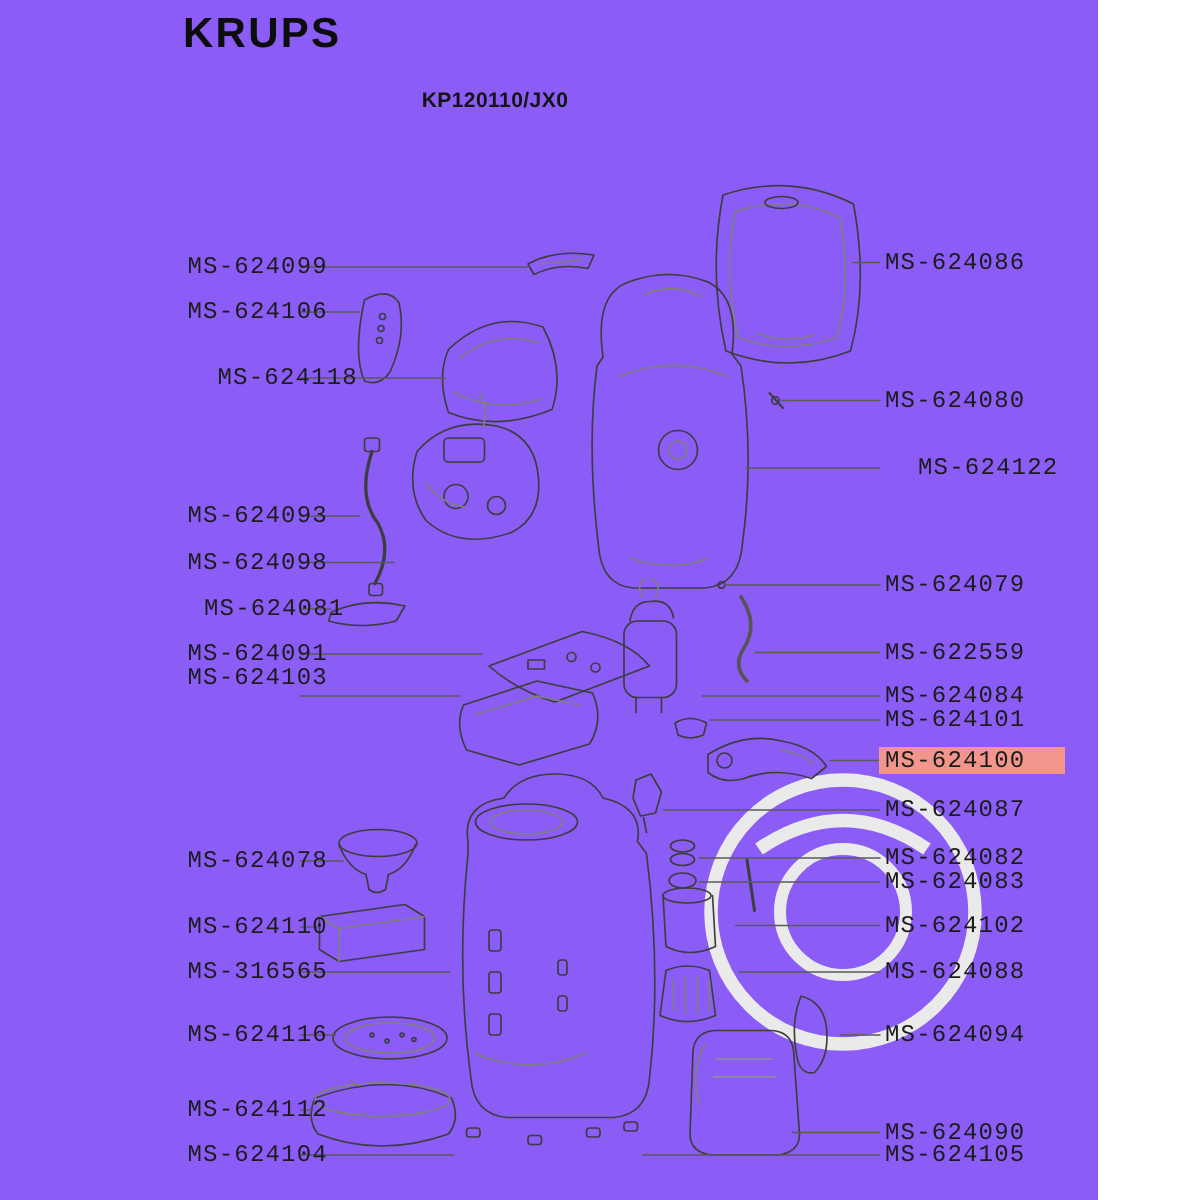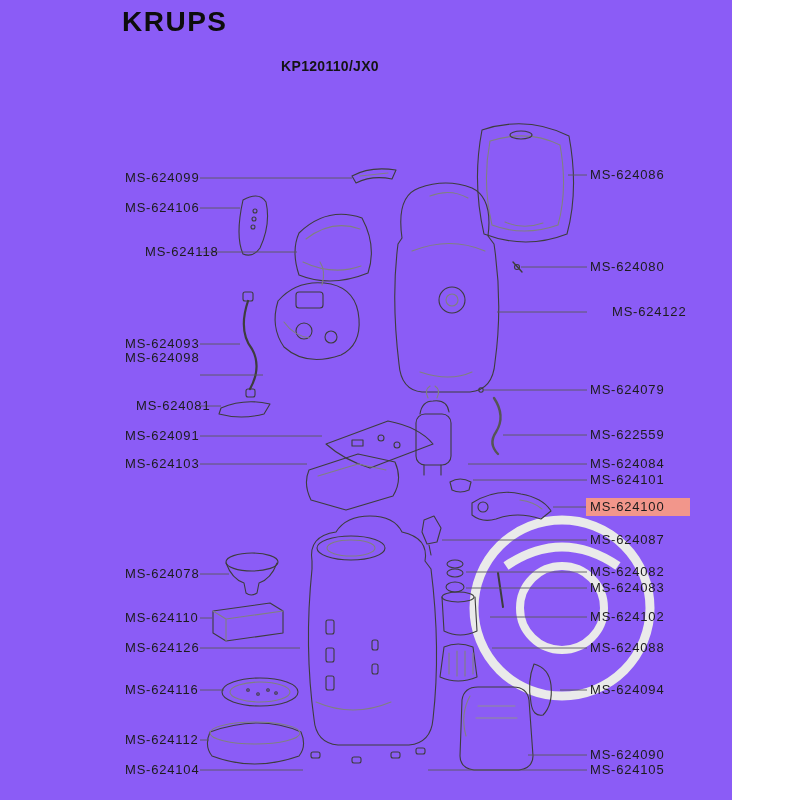--- a/index.html
+++ b/index.html
@@ -13,21 +13,21 @@
     font-size:28px; letter-spacing:1.5px; color:#0d0d0d;
   }
   .title {
     position:absolute; left:0; top:58px; width:660px; text-align:center;
     font-family:"Liberation Sans", sans-serif; font-weight:bold;
     font-size:14px; color:#141414; letter-spacing:0.3px;
   }
   .diagram-svg { position:absolute; left:0; top:0; }
   .part-label {
     position:absolute; white-space:nowrap;
-    font-family:Liberation Sans, sans-serif; font-size:13px;
+    font-family:Liberation Mono, monospace; font-size:16px;
     letter-spacing:0.8px; color:#1c1c1c; line-height:16px;
   }
   .part-label.left  { left:125px; }
   .part-label.right { left:590px; }
   .part-label.highlighted {
     background: var(--hl, #f2968b);
     padding:1px 26px 1px 4px; margin-left:-4px; margin-top:-1px;
   }
   #leader-lines line { stroke:#5a5a5a; stroke-width:0.9; }
 </style>
@@ -255,27 +255,27 @@
         <line x1="587" y1="755" x2="528" y2="755"></line>
         <line x1="587" y1="770" x2="428" y2="770"></line>
       </g>
   </svg>
 
   <div id="labels-left">
       <div class="part-label left" style="top: 170px;">MS-624099</div>
       <div class="part-label left" style="top: 200px;">MS-624106</div>
       <div class="part-label left" style="top: 244px; padding-left: 20px;">MS-624118</div>
       <div class="part-label left" style="top: 336px;">MS-624093</div>
-      <div class="part-label left" style="top: 350px;">MS-624098</div>
+      <div class="part-label left" style="top: 367px;">MS-624098</div>
       <div class="part-label left" style="top: 398px; padding-left: 11px;">MS-624081</div>
       <div class="part-label left" style="top: 428px;">MS-624091</div>
-      <div class="part-label left" style="top: 456px; text-align: center;">MS-624103</div>
+      <div class="part-label left" style="top: 444px; text-align: center;">MS-624103</div>
       <div class="part-label left" style="top: 566px;">MS-624078</div>
       <div class="part-label left" style="top: 610px;">MS-624110</div>
-      <div class="part-label left" style="top: 640px;">MS-624126</div>
+      <div class="part-label left" style="top: 640px;">MS-316565</div>
       <div class="part-label left" style="top: 682px;">MS-624116</div>
       <div class="part-label left" style="top: 732px;">MS-624112</div>
       <div class="part-label left" style="top: 762px;">MS-624104</div>
     </div>
   <div id="labels-right">
       <div class="part-label right" style="top: 167px;">MS-624086</div>
       <div class="part-label right" style="top: 259px;">MS-624080</div>
       <div class="part-label right" style="top: 304px; padding-left: 22px;">MS-624122</div>
       <div class="part-label right" style="top: 382px;">MS-624079</div>
       <div class="part-label right" style="top: 427px;">MS-622559</div>

